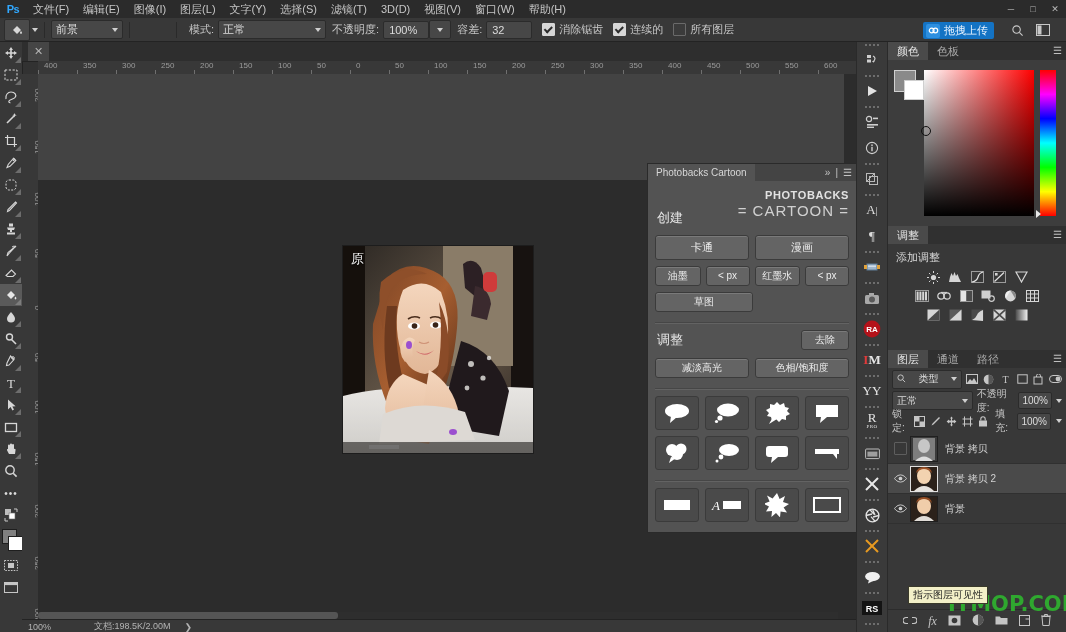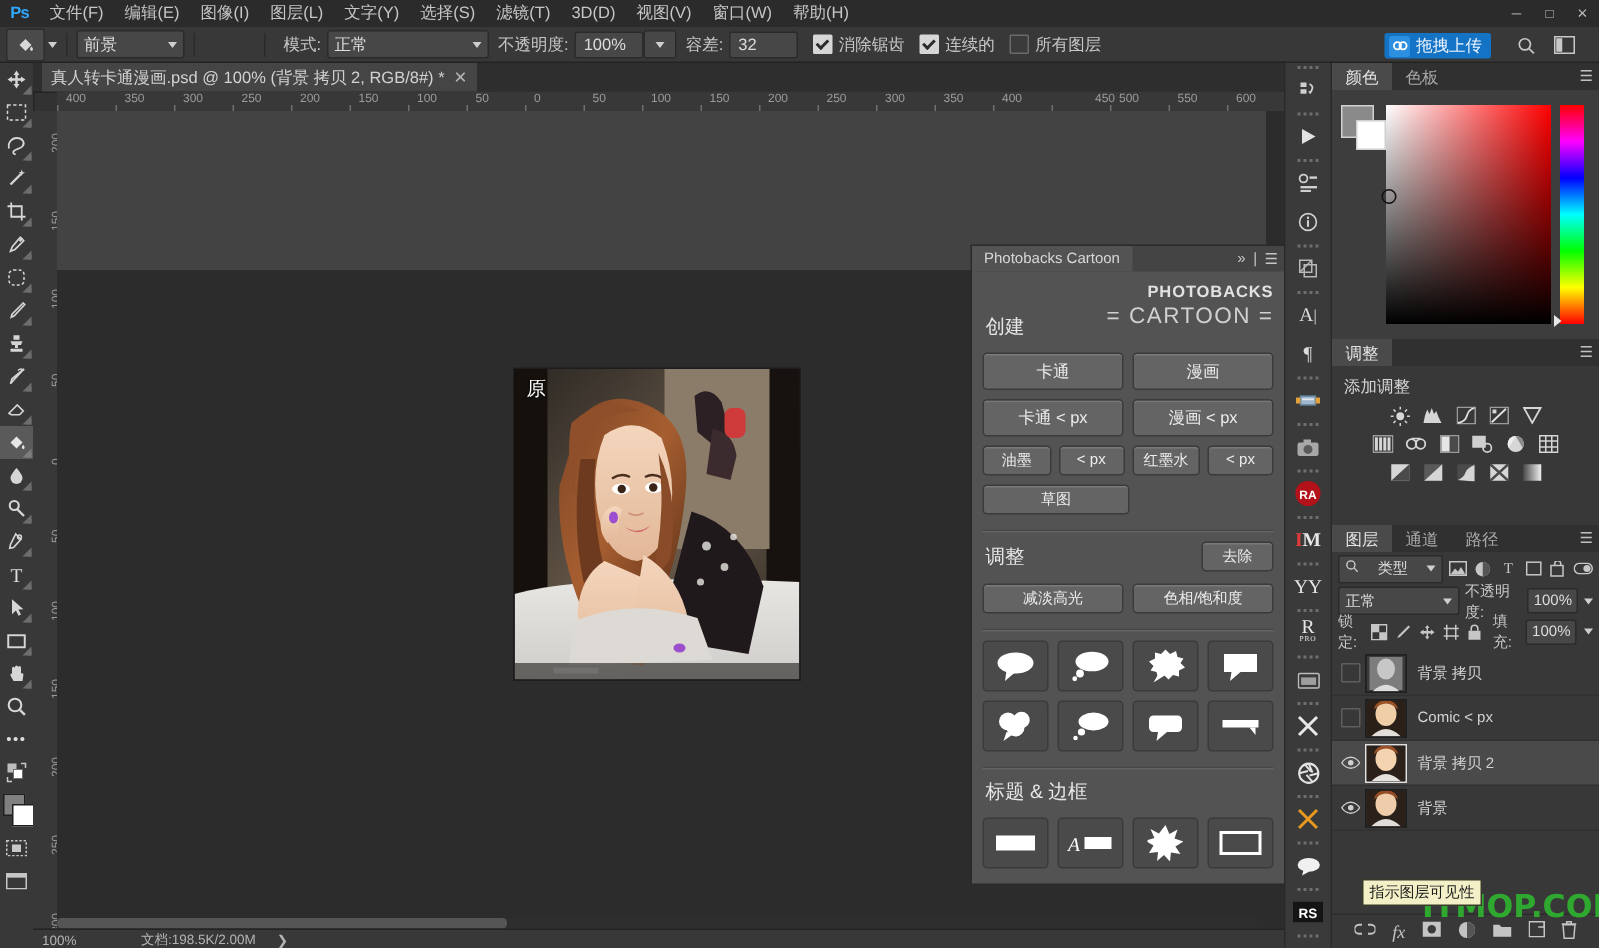--- a/index.html
+++ b/index.html
@@ -360,21 +360,20 @@
     <div class="tool nocorner">
       <svg width="14" height="11" viewBox="0 0 14 11">
           <rect x="0.5" y="0.5" width="13" height="10" fill="none" stroke="#c6c6c6"></rect>
           <rect x="0.5" y="0.5" width="13" height="2.6" fill="#c6c6c6"></rect>
         </svg>
     </div>
   </div>
 
   <div class="doctab-bar">
     <div class="doctab">
-      <span class="doctab-title">真人转卡通漫画.psd @ 100% (背景 拷贝 2, RGB/8#) *</span>
       <span class="doctab-close">✕</span>
     </div>
   </div>
 
   <div class="ruler-h" id="rulerH">
       <span class="rtick" style="left: 6px;">400</span>
       <span style="position: absolute; bottom: 0px; width: 1px; height: 4px; background: rgb(111, 111, 111); left: 0px;"></span>
       <span class="rtick" style="left: 45px;">350</span>
       <span style="position: absolute; bottom: 0px; width: 1px; height: 4px; background: rgb(111, 111, 111); left: 39px;"></span>
       <span class="rtick" style="left: 84px;">300</span>
@@ -400,21 +399,21 @@
       <span class="rtick" style="left: 474px;">200</span>
       <span style="position: absolute; bottom: 0px; width: 1px; height: 4px; background: rgb(111, 111, 111); left: 468px;"></span>
       <span class="rtick" style="left: 513px;">250</span>
       <span style="position: absolute; bottom: 0px; width: 1px; height: 4px; background: rgb(111, 111, 111); left: 507px;"></span>
       <span class="rtick" style="left: 552px;">300</span>
       <span style="position: absolute; bottom: 0px; width: 1px; height: 4px; background: rgb(111, 111, 111); left: 546px;"></span>
       <span class="rtick" style="left: 591px;">350</span>
       <span style="position: absolute; bottom: 0px; width: 1px; height: 4px; background: rgb(111, 111, 111); left: 585px;"></span>
       <span class="rtick" style="left: 630px;">400</span>
       <span style="position: absolute; bottom: 0px; width: 1px; height: 4px; background: rgb(111, 111, 111); left: 624px;"></span>
-      <span class="rtick" style="left: 692px;">450</span>
+      <span class="rtick" style="left: 669px;">450</span>
       <span style="position: absolute; bottom: 0px; width: 1px; height: 4px; background: rgb(111, 111, 111); left: 663px;"></span>
       <span class="rtick" style="left: 708px;">500</span>
       <span style="position: absolute; bottom: 0px; width: 1px; height: 4px; background: rgb(111, 111, 111); left: 702px;"></span>
       <span class="rtick" style="left: 747px;">550</span>
       <span style="position: absolute; bottom: 0px; width: 1px; height: 4px; background: rgb(111, 111, 111); left: 741px;"></span>
       <span class="rtick" style="left: 786px;">600</span>
       <span style="position: absolute; bottom: 0px; width: 1px; height: 4px; background: rgb(111, 111, 111); left: 780px;"></span>
     </div>
   <div class="ruler-v" id="rulerV">
       <span class="rtickv" style="top: 6px; transform: rotate(-90deg) translate(-22px, 10px);">200</span>
@@ -520,24 +519,20 @@
       <div class="pb-brand">
         <div class="pb-brand-1">PHOTOBACKS</div>
         <div class="pb-brand-2">= CARTOON =</div>
       </div>
       <div class="pb-sec">创建</div>
 
       <div class="grid2">
         <div class="btn">卡通</div>
         <div class="btn">漫画</div>
       </div>
-      <div class="grid2">
-        <div class="btn">卡通 &lt; px</div>
-        <div class="btn">漫画 &lt; px</div>
-      </div>
       <div class="row-mini">
         <div class="btn tiny">油墨</div>
         <div class="btn tiny">&lt; px</div>
         <div class="btn tiny">红墨水</div>
         <div class="btn tiny">&lt; px</div>
       </div>
       <div>
         <div class="btn sm btn-wide">草图</div>
       </div>
 
@@ -604,21 +599,20 @@
         <div class="bub">
           <svg width="28" height="22" viewBox="0 0 28 22">
               <rect x="2" y="7" width="24" height="5" fill="#fff"></rect>
               <path d="M20 12 L24 17 L24 12 Z" fill="#fff"></path>
             </svg>
         </div>
       </div>
 
       <div class="divider"></div>
 
-      <div class="pb-sec">标题 &amp; 边框</div>
       <div class="title-grid">
         <div class="bub">
           <svg width="30" height="14" viewBox="0 0 30 14">
               <rect x="2" y="2" width="26" height="10" fill="#fff"></rect>
             </svg>
         </div>
         <div class="bub">
           <svg width="32" height="16" viewBox="0 0 32 16">
               <text x="1" y="13" font-family="Liberation Serif, serif" font-size="13" font-style="italic" fill="#fff">A</text>
               <rect x="12" y="4" width="18" height="8" fill="#fff"></rect>
@@ -1118,34 +1112,20 @@
             </div>
           <div class="lay-thumb">
             <svg viewBox="0 0 26 24" width="26" height="24">
                 <rect width="26" height="24" fill="#3a3a3a"></rect>
                 <rect x="2" y="1" width="22" height="22" fill="#7d7d7d"></rect>
                 <ellipse cx="13" cy="9" rx="6" ry="7" fill="#c7c7c7"></ellipse>
                 <path d="M4 24 q9 -9 18 0 Z" fill="#dcdcdc"></path>
               </svg>
           </div>
           <div class="lay-name">背景 拷贝</div>
-        </div>
-        <div class="lay-row">
-          <div class="eye">
-              <div class="eye-box"></div>
-            </div>
-          <div class="lay-thumb">
-            <svg viewBox="0 0 26 24" width="26" height="24">
-                <rect width="26" height="24" fill="#2a2018"></rect>
-                <ellipse cx="13" cy="9" rx="7" ry="8" fill="#f0cfa8"></ellipse>
-                <path d="M5 6 q8 -8 16 0 q-1 -6 -8 -6 q-7 0 -8 6" fill="#9a5226"></path>
-                <path d="M3 24 q10 -10 20 0 Z" fill="#e2ded9"></path>
-              </svg>
-          </div>
-          <div class="lay-name">Comic &lt; px</div>
         </div>
         <div class="lay-row sel">
           <div class="eye">
             <svg width="13" height="9" viewBox="0 0 14 9">
                 <path d="M7 0.6 C11 0.6 13.4 4.5 13.4 4.5 C13.4 4.5 11 8.4 7 8.4 C3 8.4 0.6 4.5 0.6 4.5 C0.6 4.5 3 0.6 7 0.6 Z" fill="none" stroke="#cfcfcf" stroke-width="1"></path>
                 <circle cx="7" cy="4.5" r="2" fill="#cfcfcf"></circle>
               </svg>
           </div>
           <div class="lay-thumb selbd">
             <svg viewBox="0 0 26 24" width="26" height="24">

